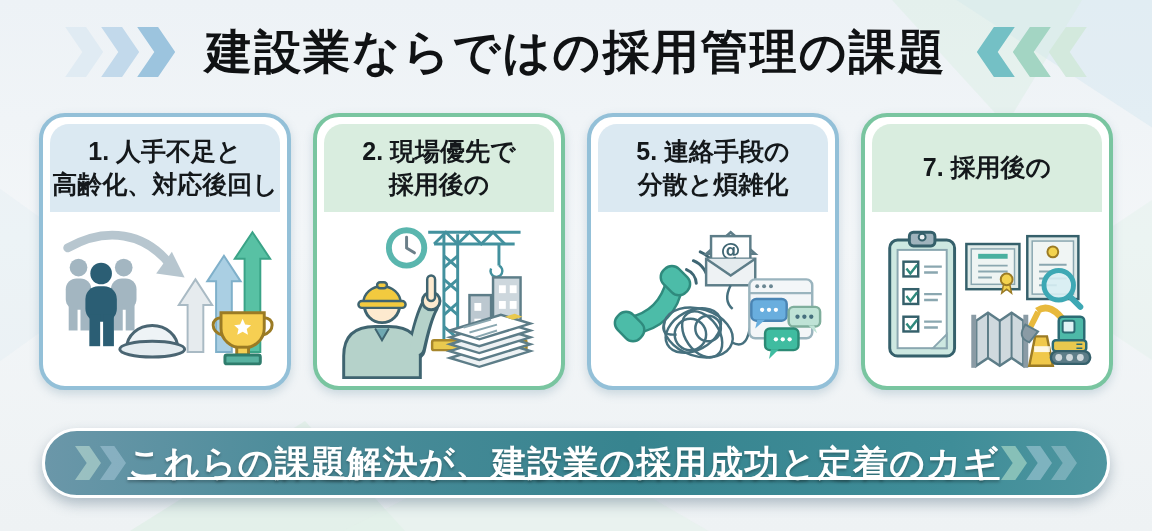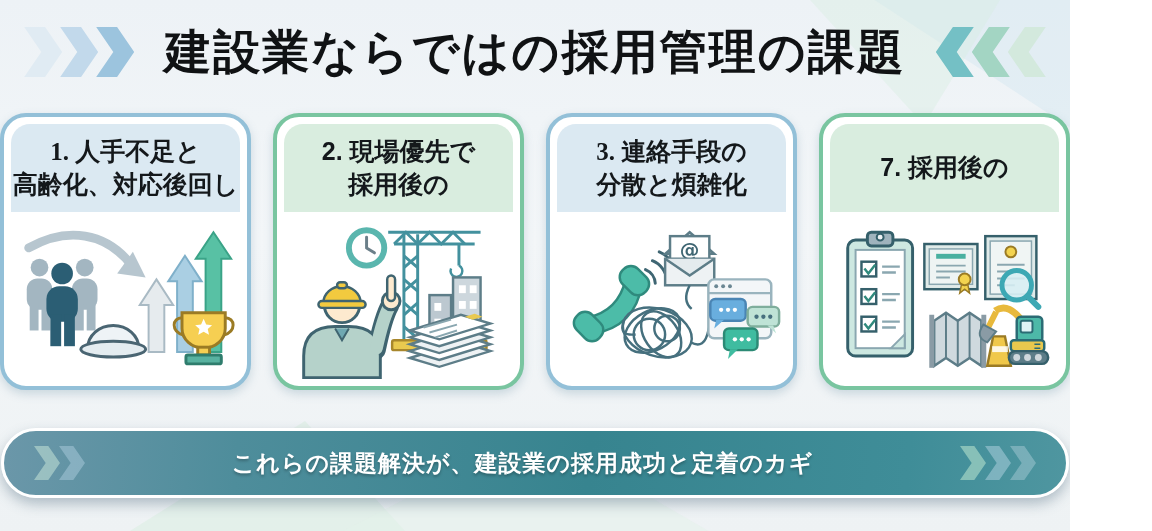--- a/index.html
+++ b/index.html
@@ -1,18 +1,18 @@
 <!DOCTYPE html>
 <html><head>
 <meta charset="utf-8">
 <style>
   html,body { margin:0; padding:0; background:#fff; }
   * { box-sizing:border-box; }
   .stage {
-    position:relative; width:1070px; height:531px; overflow:hidden;
+    position:relative; width:1152px; height:531px; overflow:hidden;
     background:linear-gradient(180deg,#edf2f6 0%,#f3f6f8 45%,#eef2f4 100%);
     font-family:"Liberation Sans","DejaVu Sans",sans-serif;
   }
   
   .deco { position:absolute; z-index:0; }
   .deco1 { right:0; top:0; width:230px; height:150px; background:#d3e6ef; clip-path:polygon(100% 0,100% 85%,15% 0); opacity:.45; }
   .deco2 { right:70px; top:0; width:190px; height:125px; background:#d8ede2; clip-path:polygon(100% 0,60% 100%,0 0); opacity:.4; }
   .deco3 { left:130px; bottom:0; width:500px; height:110px; background:#dcefe3; clip-path:polygon(0 100%,35% 0,55% 100%); opacity:.6; }
   .deco4 { left:300px; bottom:0; width:430px; height:100px; background:#e3f2ea; clip-path:polygon(10% 100%,55% 0,95% 100%); opacity:.5; }
   .deco5 { left:-40px; top:160px; width:160px; height:230px; background:#dfeaf2; clip-path:polygon(0 0,100% 50%,0 100%); opacity:.3; }
@@ -42,36 +42,36 @@
     width:252px; height:277px; background:#fff; border-radius:26px; border:4px solid;
     box-shadow:0 4px 10px rgba(100,140,160,.28); position:relative;
   }
   .card.blue  { border-color:#93c0d8; }
   .card.green { border-color:#79c5a0; }
   .card-head {
     margin:7px 7px 0 7px; height:88px; border-radius:19px 19px 0 0;
     display:flex; flex-direction:column; align-items:center; justify-content:center;
     font-size:25px; font-weight:800; line-height:1.34; color:#14181b; text-align:center;
   }
-  .card.blue  .card-head { background:#dbe9f2;font-family:Liberation Serif, serif; }
+  .card.blue  .card-head { background:#dbe9f2; }
   .card.green .card-head { background:#d9eddf; }
   .card-art { height:170px; margin-top:4px; display:flex; align-items:center; justify-content:center; }
   .card-art svg { width:226px; height:158px; }
 
   
   .banner {
     position:absolute; z-index:2; top:428px; left:50%; transform:translateX(-50%);
     width:1068px; height:70px; border-radius:40px;
     background:linear-gradient(95deg,#6b97a9 0%,#4e8d9b 22%,#37848f 55%,#3f8d98 85%,#4f96a0 100%);
     border:3px solid #ffffff; box-shadow:0 6px 13px rgba(70,100,120,.38);
     display:flex; align-items:center; padding:0 30px;
   }
   .banner-text {
-    flex:1; text-align:center; color:#ffffff; font-size:23px; font-weight:800; letter-spacing:1px;
-    text-shadow:0 2px 3px rgba(0,0,0,.28); white-space:nowrap;
+    flex:1; text-align:center; color:#ffffff; font-size:35px; font-weight:800; letter-spacing:1px;
+    text-shadow:0 2px 3px rgba(0,0,0,.28); white-space:nowrap;text-decoration:underline;
   }
   .bchev { width:26px; height:34px; clip-path:polygon(0 0,55% 0,100% 50%,55% 100%,0 100%,45% 50%); }
   .bchev + .bchev { margin-left:-1px; }
   .bl1{background:rgba(205,235,220,.50);} .bl2{background:rgba(185,215,230,.42);}
   .br1{background:rgba(190,232,208,.55);} .br2{background:rgba(180,212,226,.50);} .br3{background:rgba(205,225,234,.35);}
 </style>
 </head>
 <body>
 
 <div class="stage">
@@ -195,21 +195,21 @@
             <rect x="52" y="61" width="10" height="6" rx="3" fill="#f2ca3f" stroke-width="2.5"></rect>
             <circle cx="107" cy="80" r="9" fill="#fdeacf"></circle>
             <rect x="103" y="54" width="8" height="26" rx="4" fill="#fdeacf" stroke-width="2.5"></rect>
           </g>
         </svg>
       </div>
     </section>
 
     <section class="card blue">
       <div class="card-head">
-        <span>3. 連絡手段の</span>
+        <span>5. 連絡手段の</span>
         <span>分散と煩雑化</span>
       </div>
       <div class="card-art">
         <svg viewBox="0 0 230 160">
           <g stroke="#2f8a7d" stroke-width="2.5" fill="#4cbca8" transform="rotate(-45 52 84)">
             <path d="M18,92 q36,26 72,0 l-9,-15 q-27,17 -54,0 z"></path>
             <rect x="10" y="68" width="22" height="32" rx="10"></rect>
             <rect x="76" y="68" width="22" height="32" rx="10"></rect>
           </g>
           <g fill="none" stroke="#3f6673" stroke-width="3" stroke-linecap="round">

